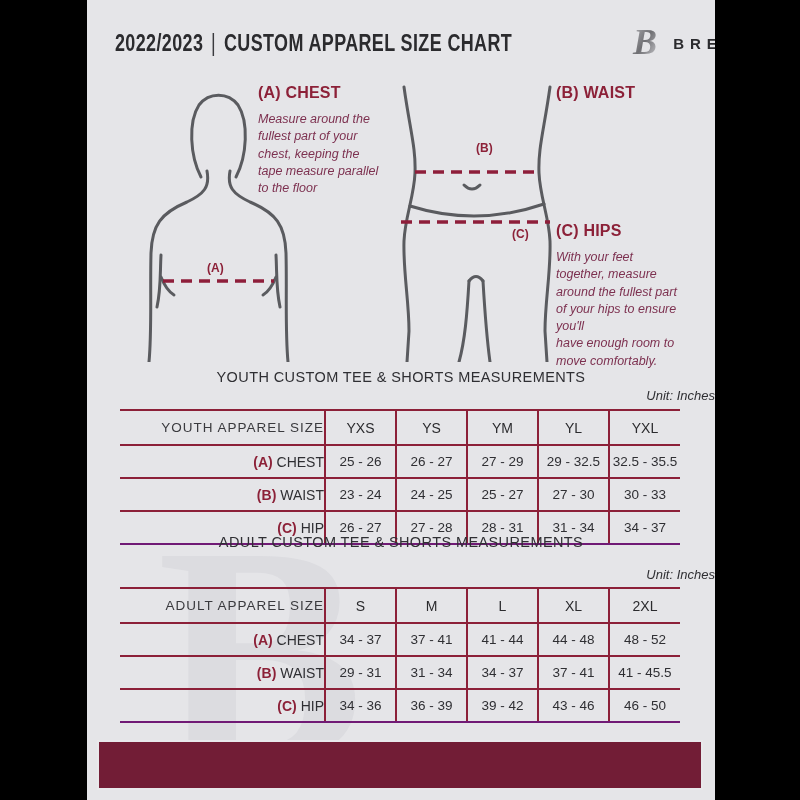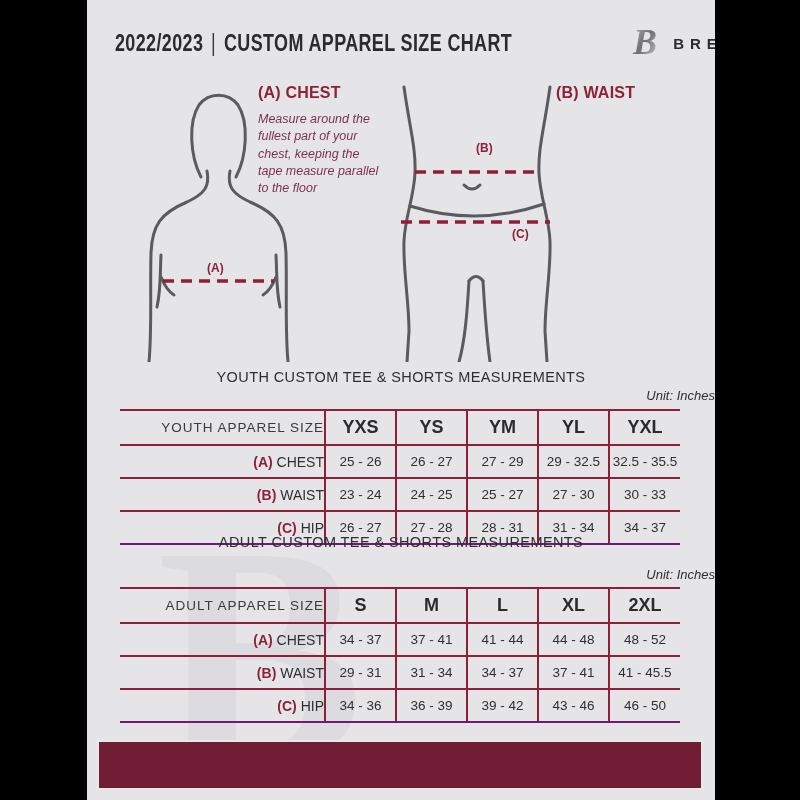--- a/index.html
+++ b/index.html
@@ -47,21 +47,21 @@
   .youth-title{top:369px;} .youth-unit{top:388px;}
   .adult-title{top:534px;} .adult-unit{top:567px;}
   table.size{position:absolute;left:33px;width:560px;border-collapse:collapse;table-layout:fixed;
     z-index:2;background:transparent;}
   .youth-table{top:409px;} .adult-table{top:587px;}
   table.size th,table.size td{border-left:2px solid #8c2038;border-top:2px solid #8c2038;
     height:31px;text-align:center;vertical-align:middle;color:#2f2f33;font-size:13.5px;padding:0;}
   table.size tr:last-child th,table.size tr:last-child td{border-bottom:2px solid #701a75;}
   table.size th:first-child,table.size td:first-child{border-left:none;width:190px;
     text-align:right;padding-left:14px;}
-  table.size th{height:33px;font-weight:bold;font-size:18px;color:#2b2b2e;}
+  table.size th{height:33px;font-weight:normal;font-size:14px;color:#2b2b2e;}
   table.size th.size-label{font-weight:400;font-size:13.5px;letter-spacing:1px;color:#3a3a3e;}
   table.size td.row-label{font-size:14px;}
   .row-prefix{color:#8c2138;font-weight:bold;}
   .row-name{color:#2f2f33;}
 
   
   .footer-bar{position:absolute;left:10px;top:740px;width:606px;height:50px;background:#721d36;
     border:2px solid #e8e8eb;box-sizing:border-box;z-index:4;}
 </style>
 </head>
@@ -132,20 +132,28 @@
       <p>Measure around the
 fullest part of your
 chest, keeping the
 tape measure parallel
 to the floor</p>
     </div>
     <div class="instr instr-b">
       <h3>(B) WAIST</h3>
     </div>
     <div class="instr instr-c">
+      <h3>(C) HIPS</h3>
+      <p>With your feet
+together, measure
+around the fullest part
+of your hips to ensure
+you'll
+have enough room to
+move comfortably.</p>
     </div>
 
     <div class="tbl-title youth-title">YOUTH CUSTOM TEE &amp; SHORTS MEASUREMENTS</div>
     <div class="tbl-unit youth-unit">Unit: Inches</div>
     <table class="size youth-table">
       <tbody>
           <tr>
         <th class="size-label">YOUTH APPAREL SIZE</th>
         <th>YXS</th>
         <th>YS</th>

